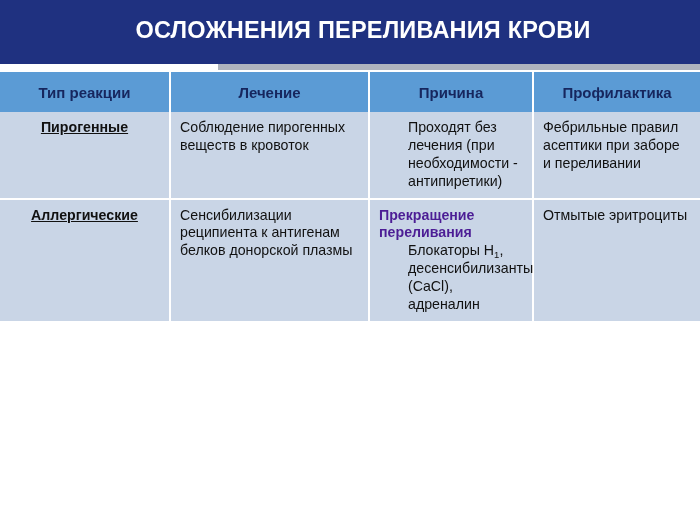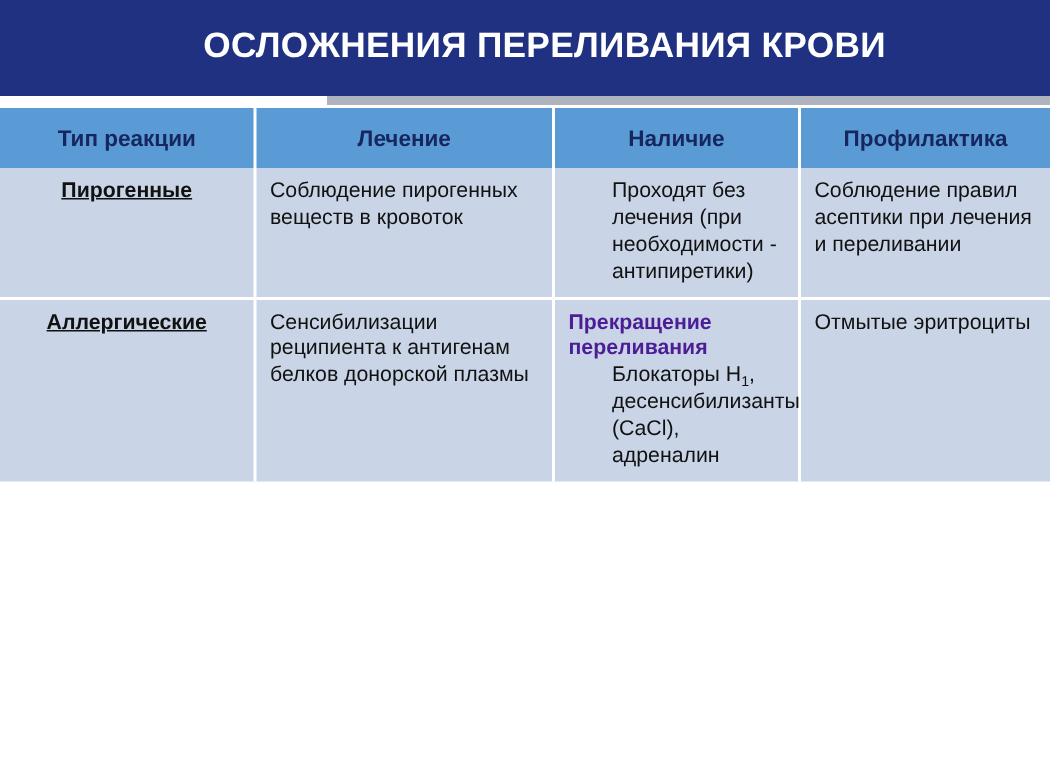--- a/index.html
+++ b/index.html
@@ -160,32 +160,32 @@
     <colgroup>
       <col style="width:170px">
       <col style="width:199px">
       <col style="width:164px">
       <col style="width:167px">
     </colgroup>
     <thead>
       <tr class="hdr-row">
         <th>Тип реакции</th>
         <th>Лечение</th>
-        <th>Наличие</th>
+        <th>Причина</th>
         <th>Профилактика</th>
       </tr>
     </thead>
     <tbody>
       <tr class="row-dark" style="height:86px">
         <td class="c-type">Пирогенные</td>
         <td class="cell-body">Соблюдение пирогенных веществ в кровоток</td>
         <td class="cell-body">
           <span class="plain-follow">Проходят без лечения (при необходимости - антипиретики)</span>
         </td>
-        <td class="cell-body">Соблюдение правил асептики при лечения и переливании</td>
+        <td class="cell-body">Фебрильные правил асептики при заборе и переливании</td>
       </tr>
 
 
       <tr class="row-dark" style="height:78px">
         <td class="c-type">Аллергические</td>
         <td class="cell-body">Сенсибилизации реципиента к антигенам белков донорской плазмы</td>
         <td class="cell-body">
           <span class="red-emph">Прекращение переливания</span>
           <span class="plain-follow">Блокаторы Н<sub>1</sub>, десенсибилизанты (CaCl), адреналин</span>
         </td>

